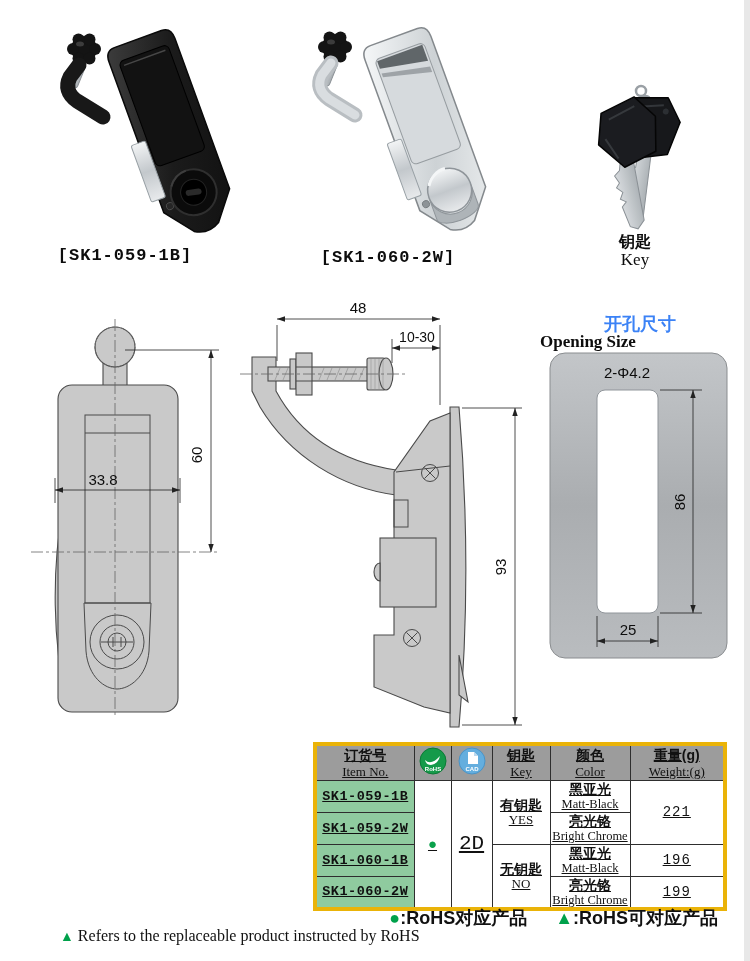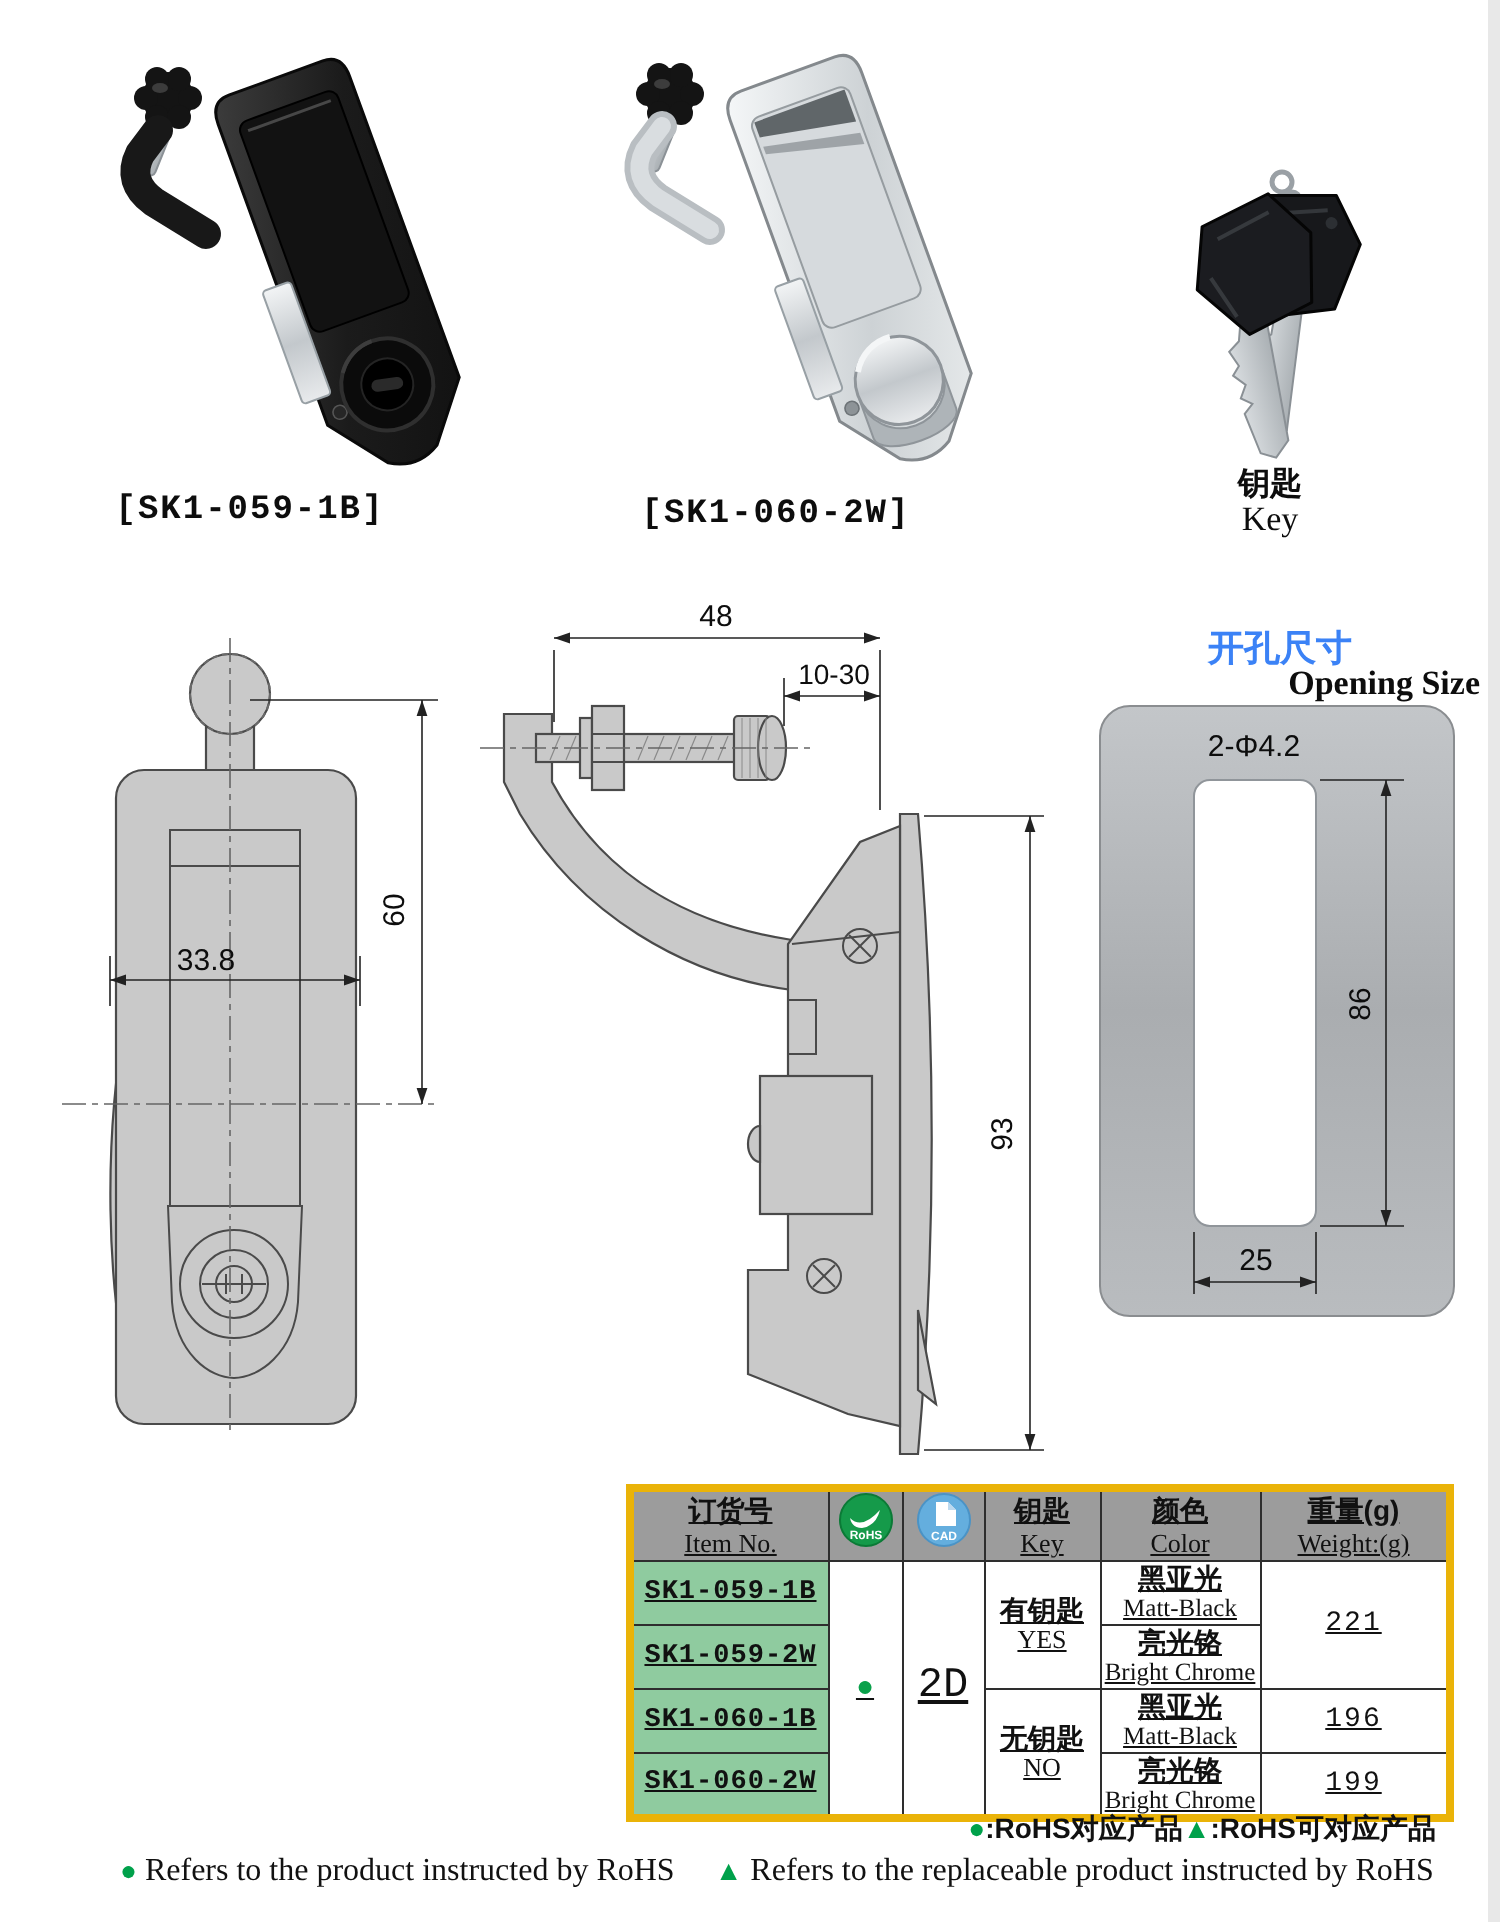--- a/index.html
+++ b/index.html
@@ -12,37 +12,37 @@
   .key-label-cn{font-size:16px;font-weight:bold;text-align:center;color:#0d0d0d;}
   .key-label-en{font-family:"Liberation Serif","DejaVu Serif",serif;font-size:17px;text-align:center;color:#0d0d0d;}
   
   .dfill{fill:#c9c9c9;stroke:#4a4a4a;stroke-width:1.1;}
   .dline{stroke:#4a4a4a;stroke-width:1;fill:none;}
   .cline{stroke:#666;stroke-width:0.8;fill:none;stroke-dasharray:12 3 3 3;}
   .dim{stroke:#222;stroke-width:0.8;fill:none;}
   .dimf{fill:#222;stroke:none;}
   .dtxt{font:15px "Liberation Sans","DejaVu Sans",sans-serif;fill:#0d0d0d;}
   .open-title-cn{font-size:18px;font-weight:bold;text-align:center;color:#3b82f6;}
-  .open-title-en{font-family:"Liberation Serif","DejaVu Serif",serif;font-size:17px;font-weight:bold;text-align:right;color:#0d0d0d;}
+  .open-title-en{font-family:"Liberation Serif","DejaVu Serif",serif;font-size:17px;font-weight:bold;text-align:left;color:#0d0d0d;}
   
   .spec-table{border-collapse:collapse;table-layout:fixed;}
   .spec-table td,.spec-table th{border:1px solid #2e2e2e;padding:0;text-align:center;vertical-align:middle;overflow:hidden;}
   .spec-table{border:4px solid #eab308;text-decoration:underline;}
   .spec-table th{background:#9c9c9c;font-weight:bold;}
   .hdr-cn{display:block;font-size:14px;font-weight:bold;line-height:17px;}
   .hdr-en{display:block;font-family:"Liberation Serif","DejaVu Serif",serif;font-size:13px;font-weight:normal;line-height:15px;}
   .cell-item{background:#8fcb9f;font-family:"Liberation Mono","DejaVu Sans Mono",monospace;
              font-size:13.5px;font-weight:bold;letter-spacing:0.5px;}
   .cell-cn{display:block;font-size:14px;font-weight:bold;line-height:16px;}
   .cell-en{display:block;font-family:"Liberation Serif","DejaVu Serif",serif;font-size:12.5px;line-height:14px;}
   .cell-num{font-family:"Liberation Mono","DejaVu Sans Mono",monospace;font-size:14px;letter-spacing:1px;}
   .rohs-dot{color:#0aa14b;font-size:15px;line-height:1;}
   .cad-2d{font-size:21px;font-family:"Liberation Mono","DejaVu Sans Mono",monospace;}
   
-  .fn-cn{display:flex;gap:0;font-size:14px;font-weight:bold;white-space:nowrap;}
+  .fn-cn{display:flex;gap:28px;font-size:18px;font-weight:bold;white-space:nowrap;}
   .fn-cn .sym{color:#00a14b;}
   .fn-en{display:flex;gap:20px;font-family:"Liberation Serif","DejaVu Serif",serif;font-size:16px;white-space:nowrap;}
   .fn-en .sym{color:#00a14b;font-size:14px;}
 </style>
 </head>
 <body>
 
 <div class="page">
 
   <svg width="0" height="0" style="position:absolute">
@@ -343,17 +343,16 @@
       <td class="cell-num">199</td>
     </tr>
   </tbody>
     </table>
 
   <div class="abs fn-cn" style="right:26px;top:906px">
     <span><span class="sym">●</span><span>:RoHS对应产品</span></span>
     <span><span class="sym">▲</span><span>:RoHS可对应产品</span></span>
   </div>
   <div class="abs fn-en" style="left:60px;top:927px">
-    <span><span class="sym">●</span>&nbsp;<span>Refers to the product instructed by RoHS</span></span>
     <span><span class="sym">▲</span>&nbsp;<span>Refers to the replaceable product instructed by RoHS</span></span>
   </div>
 
 </div>
 
 </body></html>

